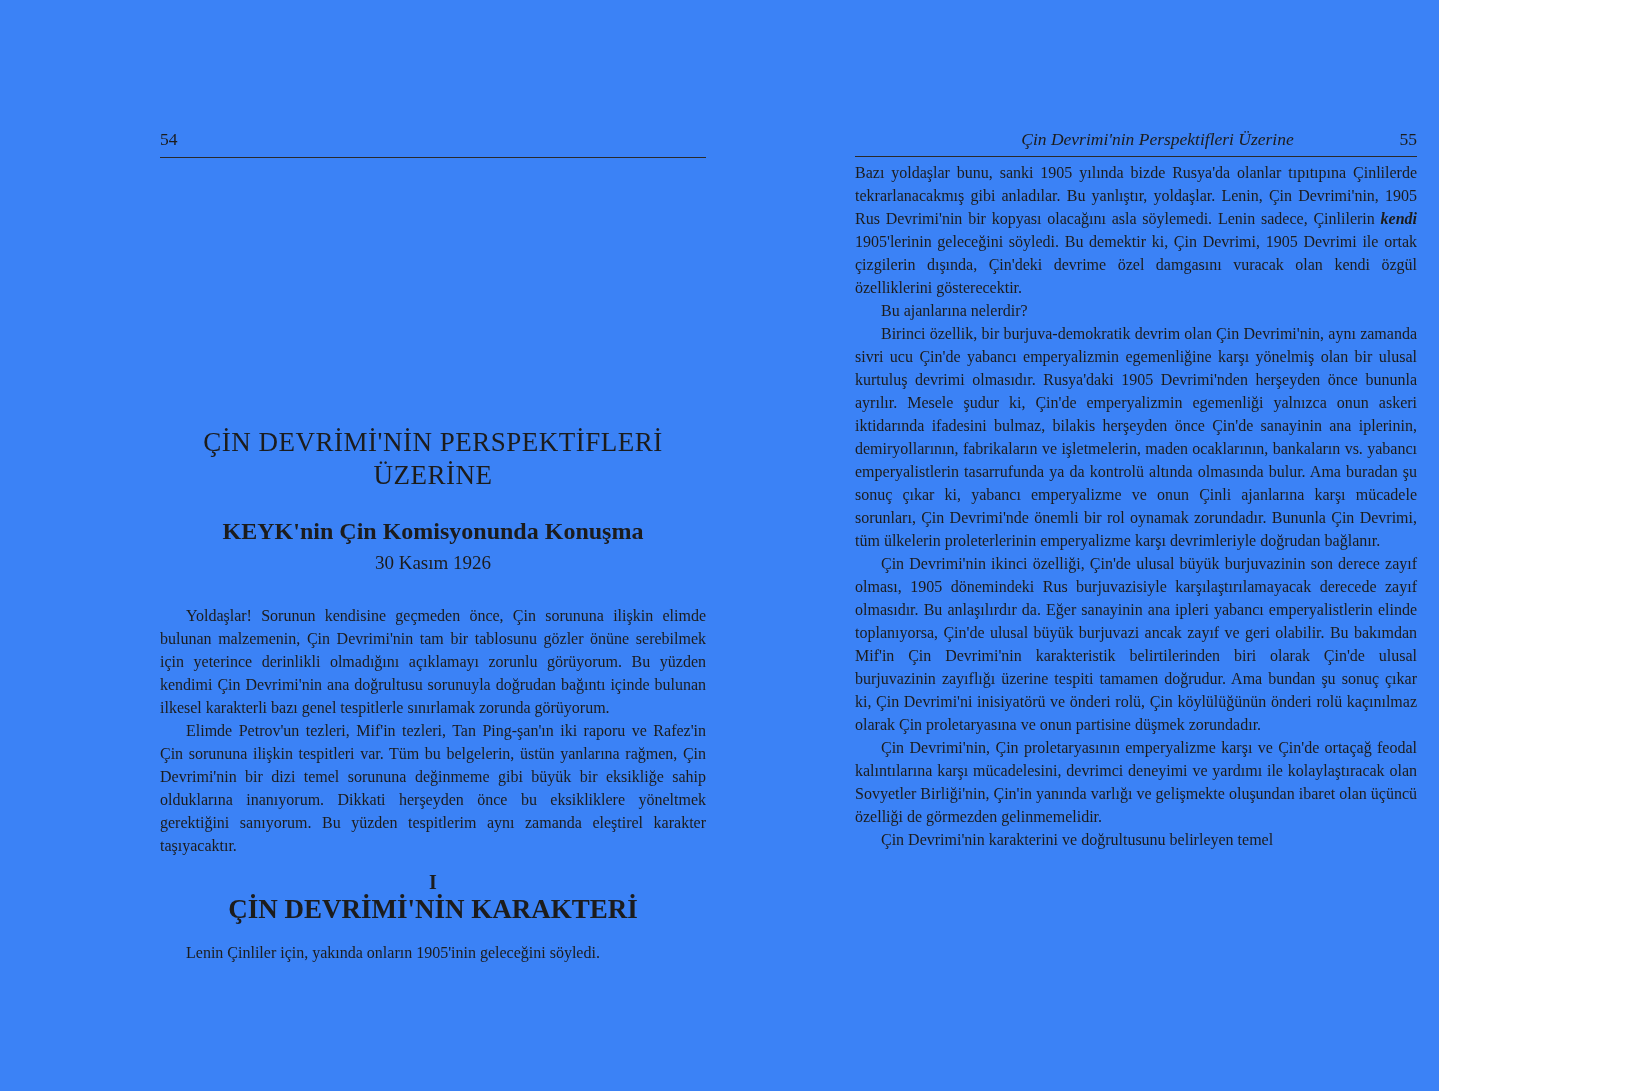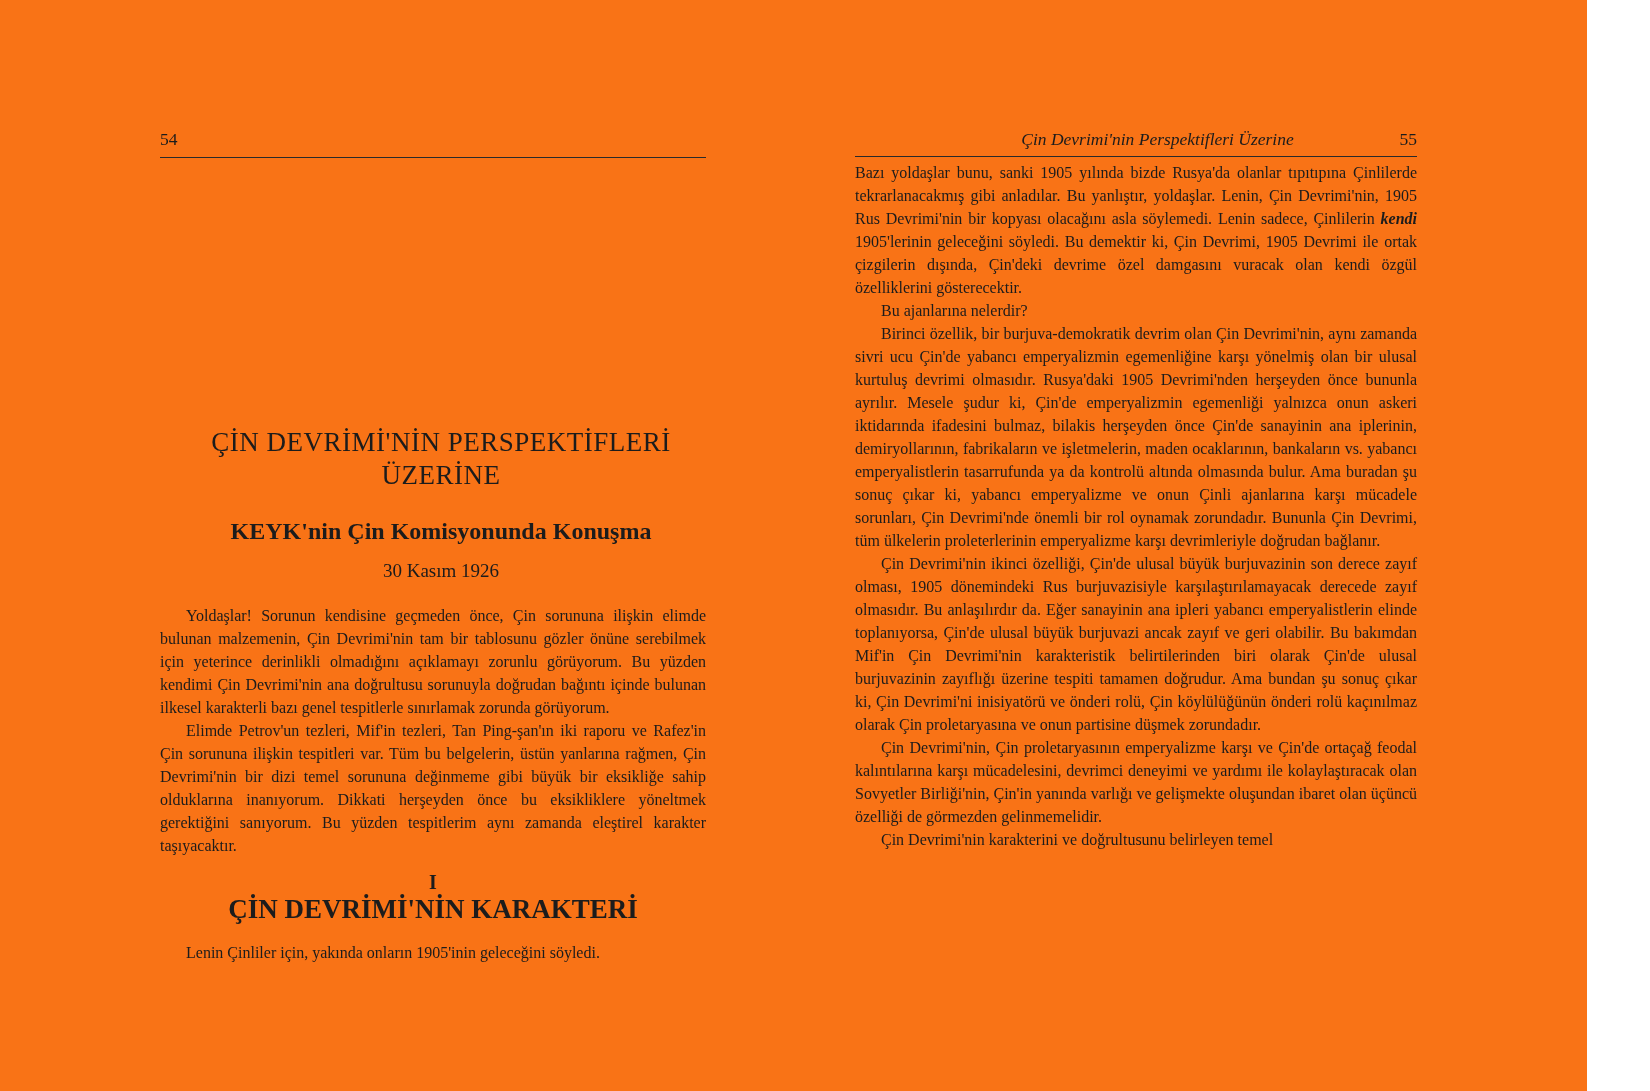--- a/index.html
+++ b/index.html
@@ -2,23 +2,23 @@
 <html><head>
 <meta charset="utf-8">
 <style>
   html, body {
     margin: 0;
     padding: 0;
     background: #ffffff;
   }
   .spread {
     position: relative;
-    width: 1587px;
+    width: 1439px;
     height: 1091px;
-    background: #f97316;
+    background: #3b82f6;
     font-family: "Liberation Serif", "DejaVu Serif", serif;
     color: #1c1c1c;
     overflow: hidden;
   }
   .page {
     position: absolute;
     top: 0;
     height: 100%;
   }
   .page-left  { left: 160px;  width: 546px; }
@@ -57,39 +57,39 @@
     width: 100%;
     height: 0;
     border-top: 1.6px solid #2a2a2a;
   }
   .rule-left  { top: 157px; }
   .rule-right { top: 156px; }
 
   .title-block {
     position: absolute;
     top: 426px;
-    left: 8px;
+    left: 0;
     width: 100%;
     text-align: center;
   }
   .chapter-title {
     margin: 0;
     font-size: 27px;
     font-weight: normal;
     letter-spacing: 0.5px;
     line-height: 33px;
   }
   .chapter-subtitle {
     margin: 28px 0 0 0;
     font-size: 24px;
     font-weight: bold;
     line-height: 23px;
   }
   .chapter-date {
-    margin-top: 16px;
+    margin-top: 8px;
     font-size: 19px;
     line-height: 23px;
   }
 
   .body-block {
     position: absolute;
     left: 0;
     width: 100%;
   }
   .body-left  { top: 604px; }

